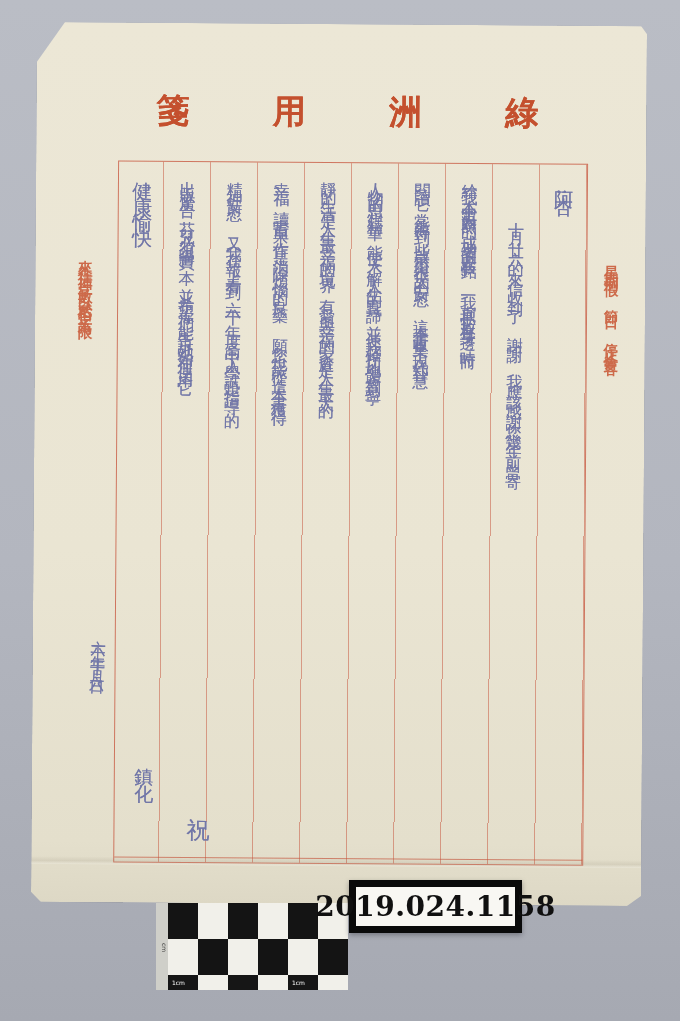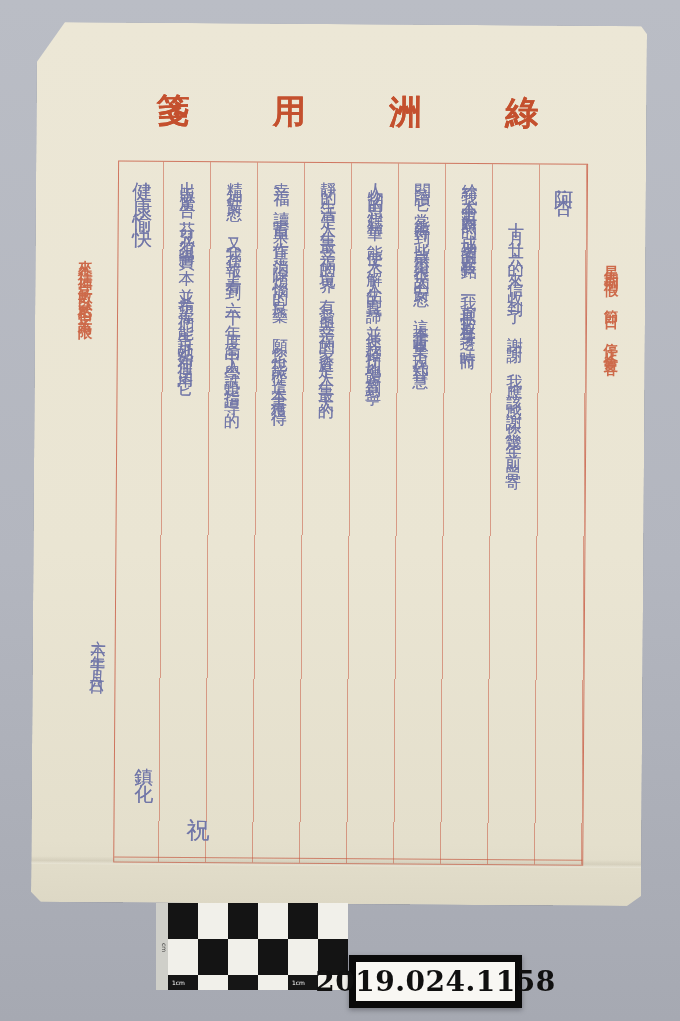--- a/index.html
+++ b/index.html
@@ -61,21 +61,21 @@
             font-size:6px; writing-mode:vertical-rl; text-align:center; padding-top:2px; }
   .checkerboard { position:absolute; left:168px; top:903px; width:180px; height:72px;
             display:grid; grid-template-columns:repeat(6,1fr); grid-template-rows:repeat(2,1fr); }
   .sq.b { background:#141414; } .sq.w { background:#f1f0ea; }
   .ruler { position:absolute; left:168px; top:975px; width:180px; height:15px;
            background:repeating-linear-gradient(to right,#161616 0 30px,#f1f0ea 30px 60px);
            font-family:"DejaVu Sans",sans-serif; font-size:6px; }
   .ruler span { position:absolute; top:4px; color:#fff; }
   .ruler .a { left:4px; } .ruler .b { left:124px; }
 
-  .catalog-plate { position:absolute; left:349px; top:955px; width:173px; height:53px;
+  .catalog-plate { position:absolute; left:349px; top:880px; width:173px; height:53px;
             background:#f8f7f3; border:7px solid #0a0a0a;
             display:flex; align-items:center; justify-content:center;
             box-shadow:0 2px 5px rgba(20,20,30,.35); }
   .catalog-plate span { font-family:"DejaVu Serif",serif; font-weight:bold;
             font-size:28px; color:#101010; letter-spacing:.5px; white-space:nowrap; }
 </style>
 </head>
 <body>
 
 <div class="photo">

